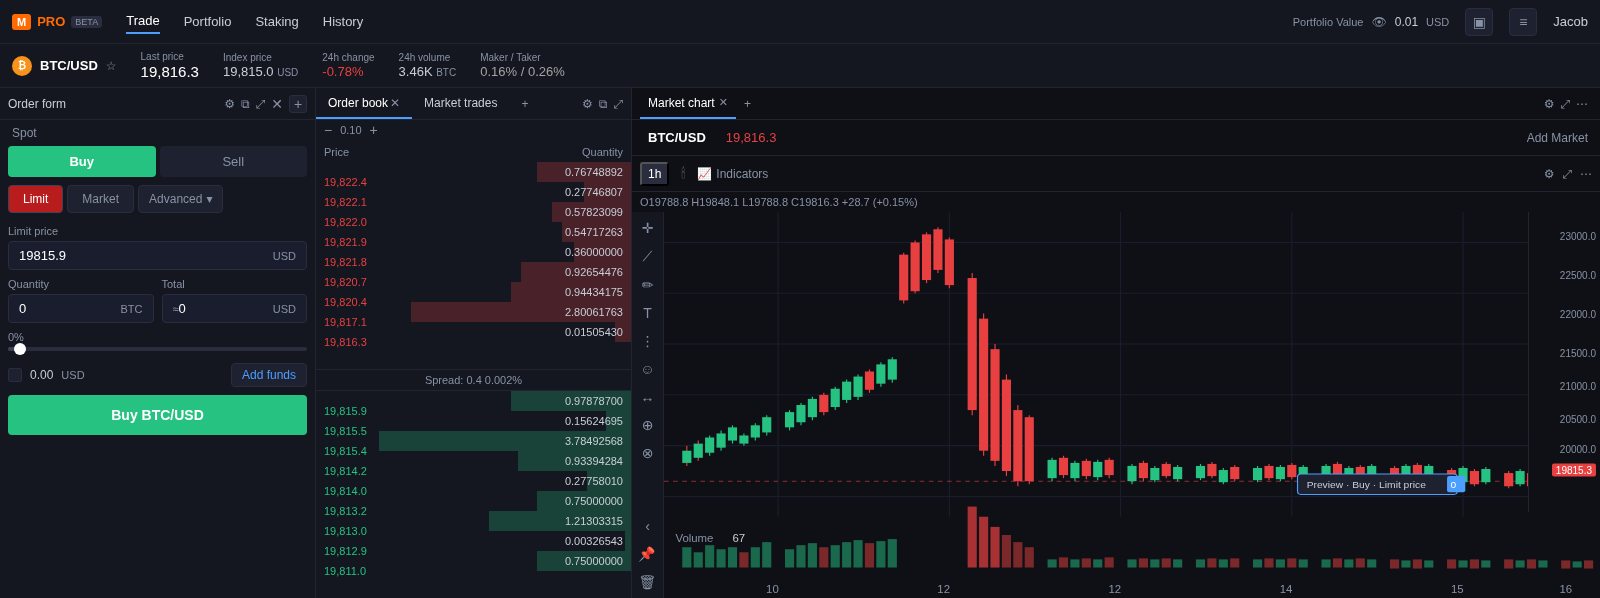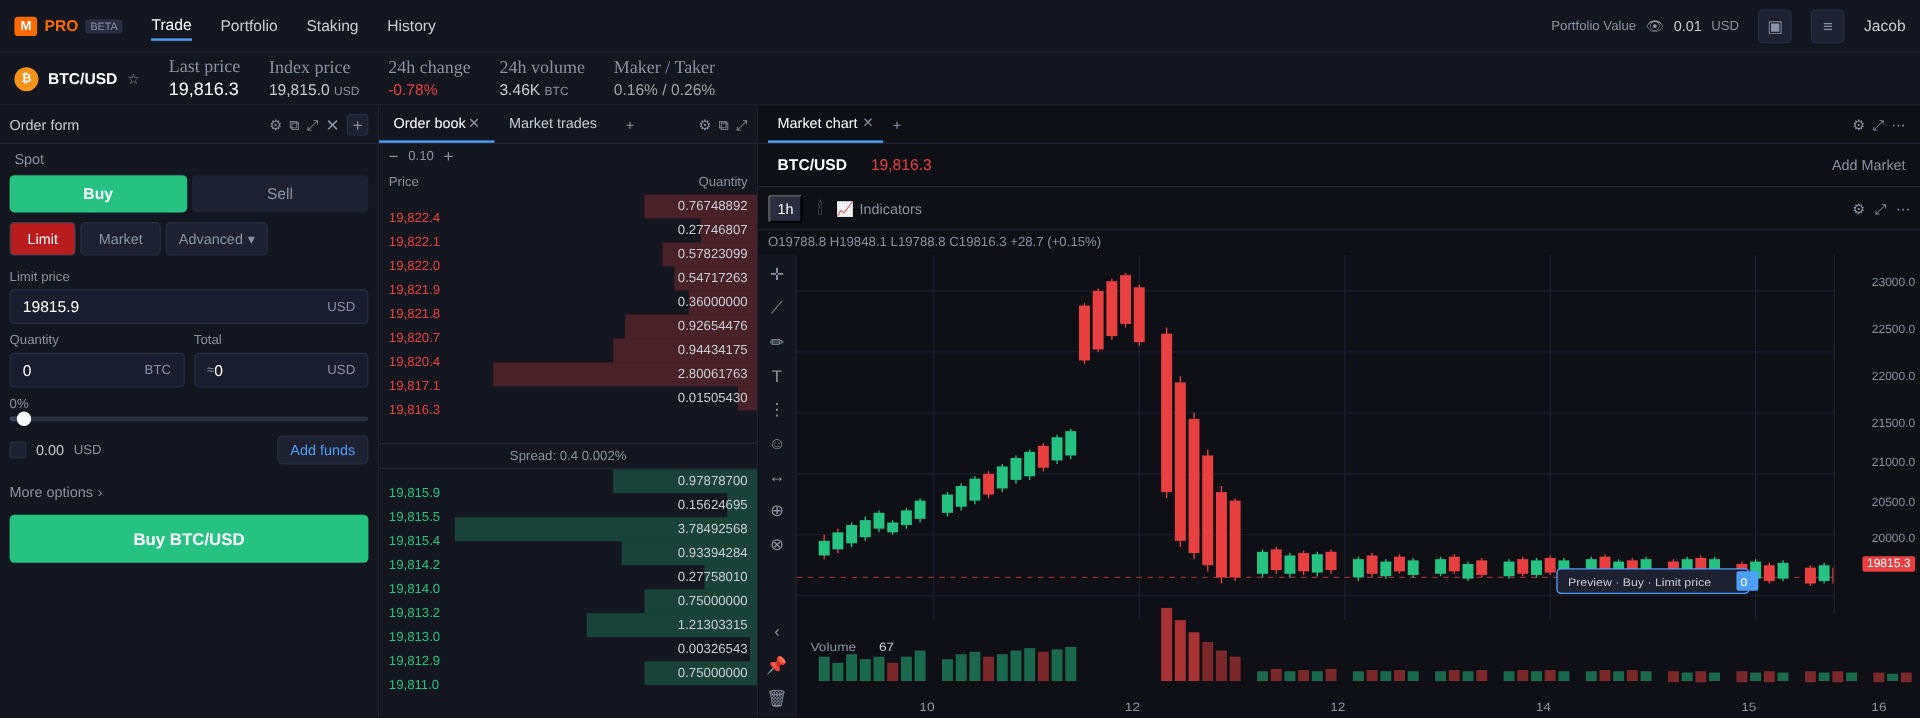--- a/index.html
+++ b/index.html
@@ -79,21 +79,21 @@
       background: #f7931a;
       color: #fff;
       border-radius: 50%;
       width: 20px; height: 20px;
       display: flex; align-items: center; justify-content: center;
       font-size: 10px; font-weight: 700;
     }
     .pair-name { color: #fff; font-weight: 600; font-size: 13px; }
     .star-icon { color: #8892a4; font-size: 12px; cursor: pointer; }
     .ticker-item { display: flex; flex-direction: column; gap: 1px; }
-    .ticker-label { color: #8892a4; font-size: 15px; font-family: Liberation Serif, serif; }
+    .ticker-label { color: #8892a4; font-size: 10px; }
     .ticker-value { color: #c8cdd6; font-size: 13px; font-weight: 500; }
     .ticker-value.red { color: #e84040; }
     .ticker-value.green { color: #a3a3a3; }
     .ticker-value.white { color: #fff; font-size: 15px; }
 
     
     .main-layout {
       display: flex;
       height: calc(598px - 88px);
     }
@@ -493,24 +493,20 @@
 
     <div class="fee-row">
       <div class="checkbox"></div>
       <span class="fee-value">0.00</span>
       <span class="fee-unit">USD</span>
       <div class="add-funds-row" style="margin-left:auto;margin-bottom:0;padding:0">
         <button class="add-funds-btn">Add funds</button>
       </div>
     </div>
 
-    <div class="more-options" style="margin-top:8px">
-      <span>More options</span>
-      <span>›</span>
-    </div>
 
     <button class="buy-btn">Buy BTC/USD</button>
   </div>
 
   <div class="orderbook-panel">
     <div class="ob-header">
       <div class="ob-tab active">
         <span>Order book</span>
         <span class="ob-tab-close">✕</span>
       </div>

